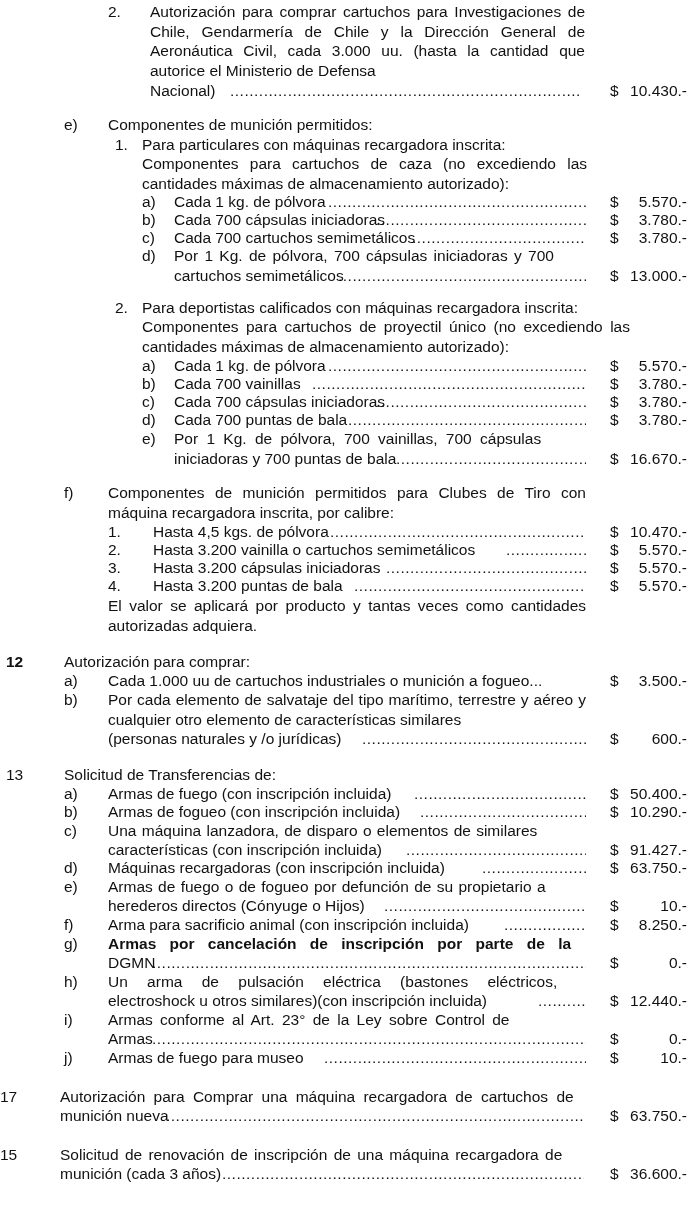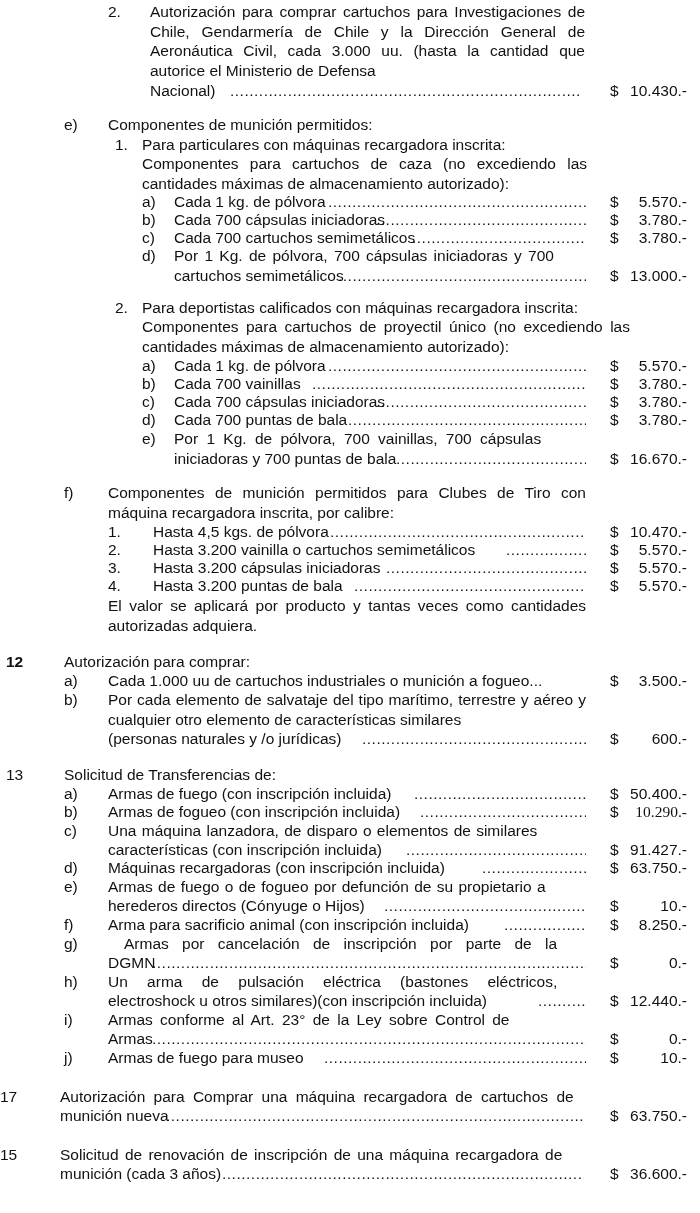--- a/index.html
+++ b/index.html
@@ -138,21 +138,21 @@
 <div class="ln" style="left:64px;top:785px;">a)</div>
 <div class="ln" style="left:108px;top:785px;">Armas de fuego (con inscripción incluida)</div>
 <div class="dots" style="left:414px;top:785px;width:172px;">........................................................................................................................................</div>
 <div class="dollar" style="left:610px;top:785px;">$</div>
 <div class="amt" style="left:620px;top:785px;width:67px;">50.400.-</div>
 
 <div class="ln" style="left:64px;top:803px;">b)</div>
 <div class="ln" style="left:108px;top:803px;">Armas de fogueo (con inscripción incluida)</div>
 <div class="dots" style="left:420px;top:803px;width:166px;">........................................................................................................................................</div>
 <div class="dollar" style="left:610px;top:803px;">$</div>
-<div class="amt" style="left:620px;top:803px;width:67px;font-family:Liberation Serif, serif;">10.290.-</div>
+<div class="amt" style="left:620px;top:803px;width:67px;">10.290.-</div>
 
 <div class="ln" style="left:64px;top:822px;">c)</div>
 <div class="ln" style="left:108px;top:822px;word-spacing:1px;">Una máquina lanzadora, de disparo o elementos de similares</div>
 <div class="ln" style="left:108px;top:841px;">características (con inscripción incluida)</div>
 <div class="dots" style="left:406px;top:841px;width:180px;">........................................................................................................................................</div>
 <div class="dollar" style="left:610px;top:841px;">$</div>
 <div class="amt" style="left:620px;top:841px;width:67px;">91.427.-</div>
 
 <div class="ln" style="left:64px;top:859px;">d)</div>
 <div class="ln" style="left:108px;top:859px;">Máquinas recargadoras (con inscripción incluida)</div>
@@ -167,21 +167,21 @@
 <div class="dollar" style="left:610px;top:897px;">$</div>
 <div class="amt" style="left:620px;top:897px;width:67px;">10.-</div>
 
 <div class="ln" style="left:64px;top:916px;">f)</div>
 <div class="ln" style="left:108px;top:916px;">Arma para sacrificio animal (con inscripción incluida)</div>
 <div class="dots" style="left:504px;top:916px;width:82px;">........................................................................................................................................</div>
 <div class="dollar" style="left:610px;top:916px;">$</div>
 <div class="amt" style="left:620px;top:916px;width:67px;">8.250.-</div>
 
 <div class="ln" style="left:64px;top:935px;">g)</div>
-<div class="ln" style="left:124px;top:935px;word-spacing:9px;">Armas por cancelación de inscripción por parte de la</div>
+<div class="ln" style="left:108px;top:935px;word-spacing:9px;font-weight:bold;">Armas por cancelación de inscripción por parte de la</div>
 <div class="ln" style="left:108px;top:954px;">DGMN</div>
 <div class="dots" style="left:152px;top:954px;width:434px;">........................................................................................................................................</div>
 <div class="dollar" style="left:610px;top:954px;">$</div>
 <div class="amt" style="left:620px;top:954px;width:67px;">0.-</div>
 
 <div class="ln" style="left:64px;top:973px;">h)</div>
 <div class="ln" style="left:108px;top:973px;word-spacing:15px;">Un arma de pulsación eléctrica (bastones eléctricos,</div>
 <div class="ln" style="left:108px;top:992px;">electroshock u otros similares)(con inscripción incluida)</div>
 <div class="dots" style="left:538px;top:992px;width:48px;">........................................................................................................................................</div>
 <div class="dollar" style="left:610px;top:992px;">$</div>

